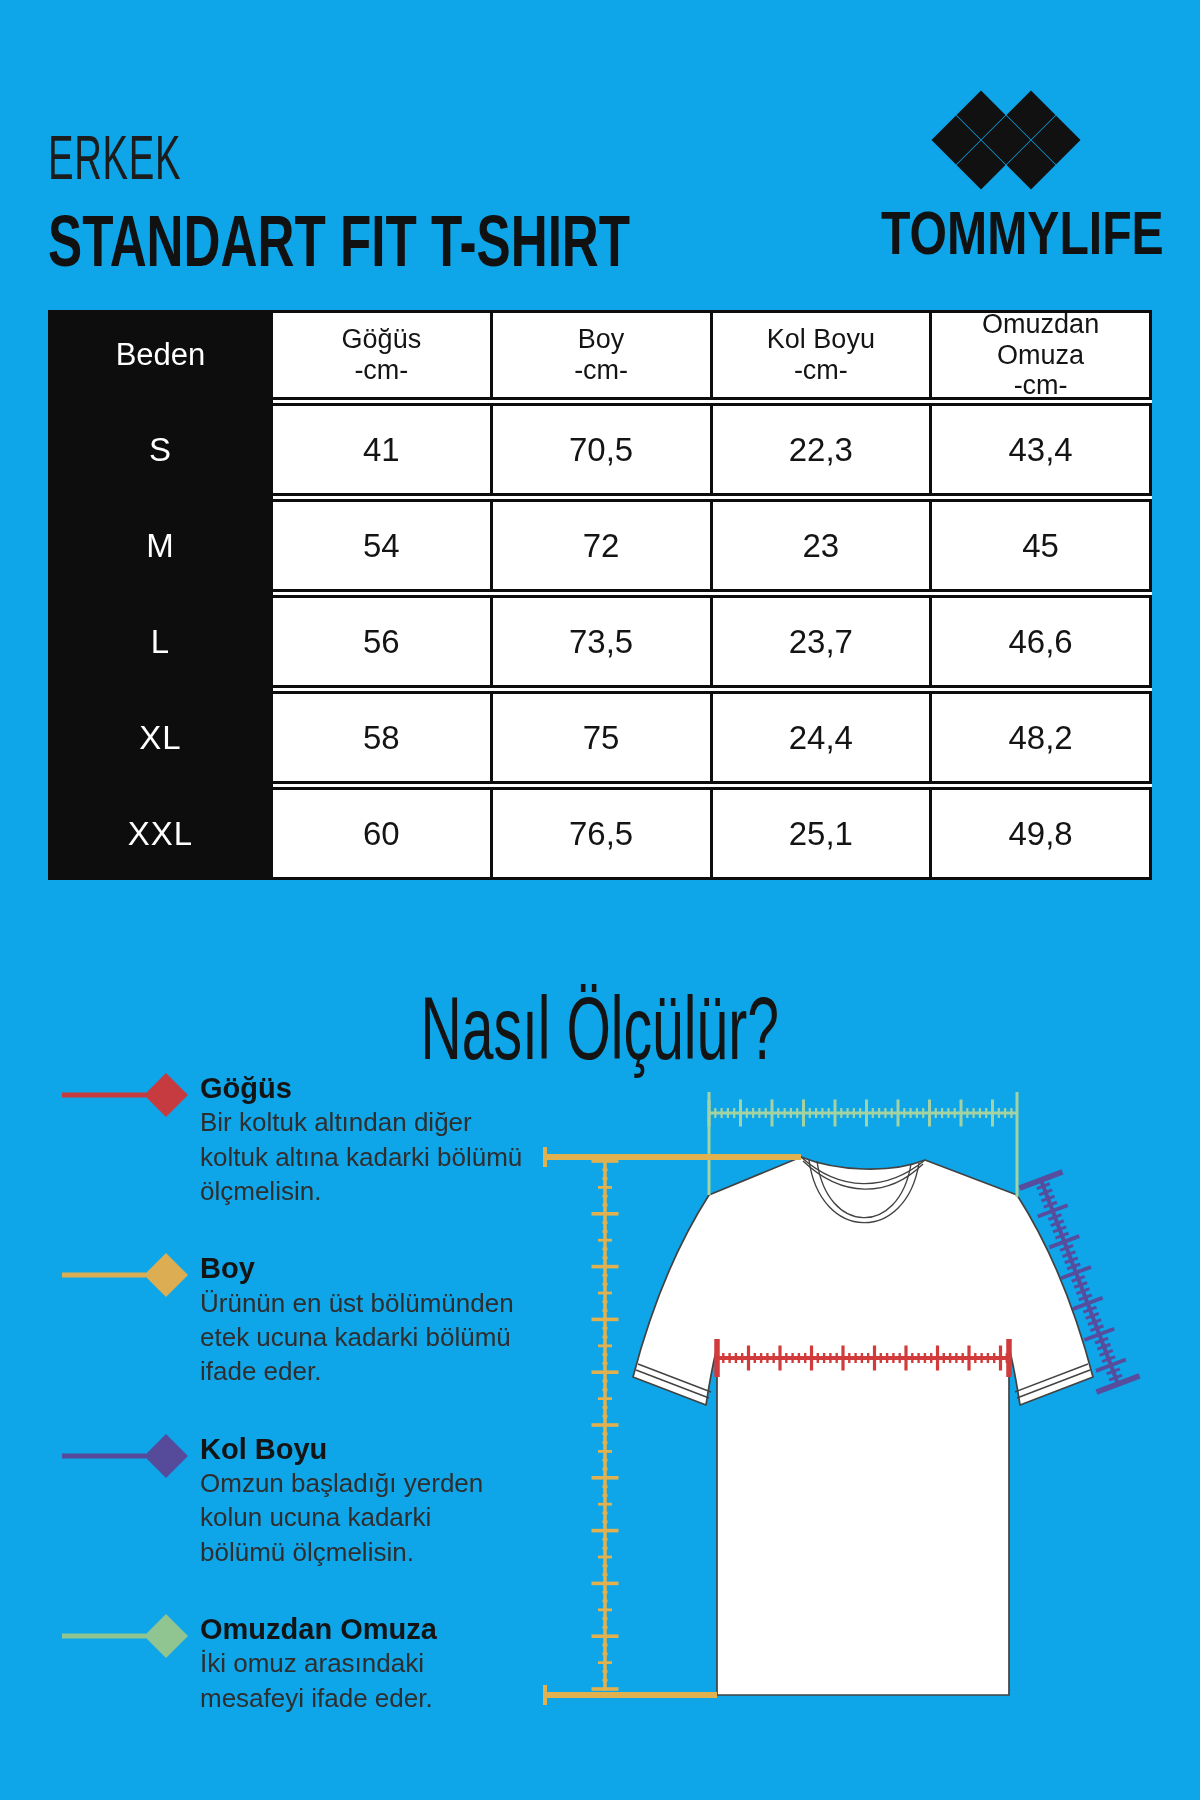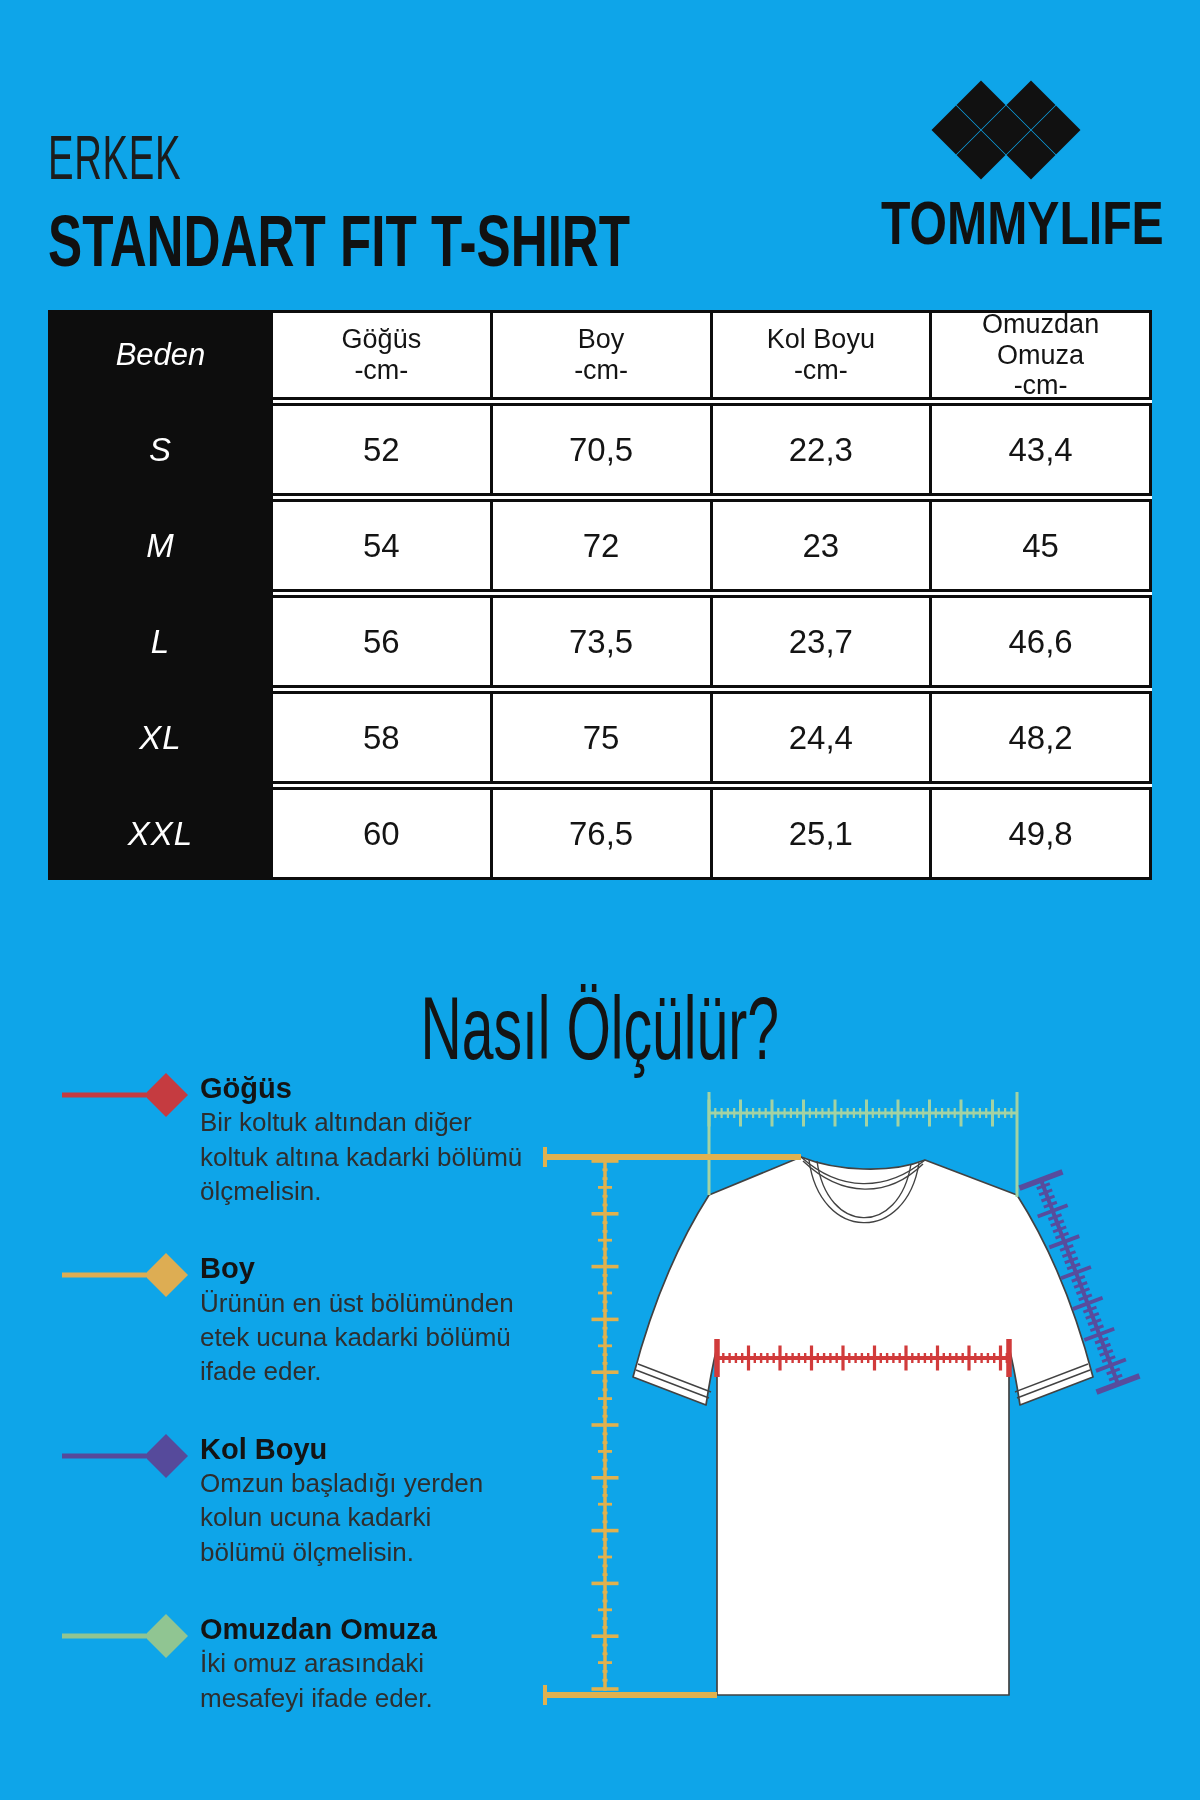--- a/index.html
+++ b/index.html
@@ -6,33 +6,33 @@
   .page{
     position:relative;width:1200px;height:1800px;background:#0ea5e9;overflow:hidden;
     font-family:"Liberation Sans","DejaVu Sans",sans-serif;color:#151515;
   }
   
   .hdr-left{position:absolute;left:48px;top:126px;}
   .cat-label{display:inline-block;font-size:58px;font-weight:400;letter-spacing:1px;
     transform:scale(0.66,1.08);transform-origin:left top;line-height:1;color:#1c1c1c;}
   .prod-title{display:inline-block;font-size:64px;font-weight:700;letter-spacing:0px;
     transform:scale(0.80,1.12);transform-origin:left top;line-height:1;margin-top:22px;color:#111;}
-  .brand{position:absolute;left:858px;top:78px;width:296px;text-align:center;}
+  .brand{position:absolute;left:858px;top:88px;width:296px;text-align:center;}
   .brand svg{display:block;margin:0 auto;}
   .brand-name{display:inline-block;font-size:56px;font-weight:700;letter-spacing:0px;
     transform:scale(0.86,1.1);transform-origin:center top;line-height:1;margin-top:10px;color:#111;}
   
   .size-table{
     position:absolute;left:48px;top:310px;width:1104px;height:570px;overflow:hidden;background:#fff;
     display:grid;grid-template-columns:225px 1fr 1fr 1fr 1fr;
     grid-template-rows:90px repeat(5,93px);row-gap:3px;
   }
   .cell{display:flex;align-items:center;justify-content:center;text-align:center;box-sizing:border-box;}
   .cell-black{background:#0d0d0d;color:#ffffff;
-    box-shadow:0 -4px 0 0 #0d0d0d, 0 4px 0 0 #0d0d0d;font-style:italic;}
+    box-shadow:0 -4px 0 0 #0d0d0d, 0 4px 0 0 #0d0d0d;}
   .cell-white{background:#ffffff;border:3px solid #0d0d0d;border-left:none;color:#141414;}
   .beden-head{font-size:31px;}
   .size-label{font-size:33px;letter-spacing:1px;}
   .col-head{font-size:27px;line-height:1.14;white-space:pre-line;}
   .val{font-size:33px;}
   
   .how-title{position:absolute;left:0;top:952px;width:1200px;text-align:center;margin-top:32px;}
   .how-title span{display:inline-block;font-size:84px;font-weight:400;
     transform:scale(0.68,1.05);transform-origin:center top;line-height:1;color:#141414;}
   .legend{position:absolute;left:60px;top:1072px;width:470px;display:flex;flex-direction:column;gap:44px;}
@@ -74,21 +74,21 @@
       <div class="cell cell-white col-head">Göğüs
 -cm-</div>
       <div class="cell cell-white col-head">Boy
 -cm-</div>
       <div class="cell cell-white col-head">Kol Boyu
 -cm-</div>
       <div class="cell cell-white col-head">Omuzdan
 Omuza
 -cm-</div>
       <div class="cell cell-black size-label">S</div>
-      <div class="cell cell-white val">52</div>
+      <div class="cell cell-white val">41</div>
       <div class="cell cell-white val">70,5</div>
       <div class="cell cell-white val">22,3</div>
       <div class="cell cell-white val">43,4</div>
       <div class="cell cell-black size-label">M</div>
       <div class="cell cell-white val">54</div>
       <div class="cell cell-white val">72</div>
       <div class="cell cell-white val">23</div>
       <div class="cell cell-white val">45</div>
       <div class="cell cell-black size-label">L</div>
       <div class="cell cell-white val">56</div>

